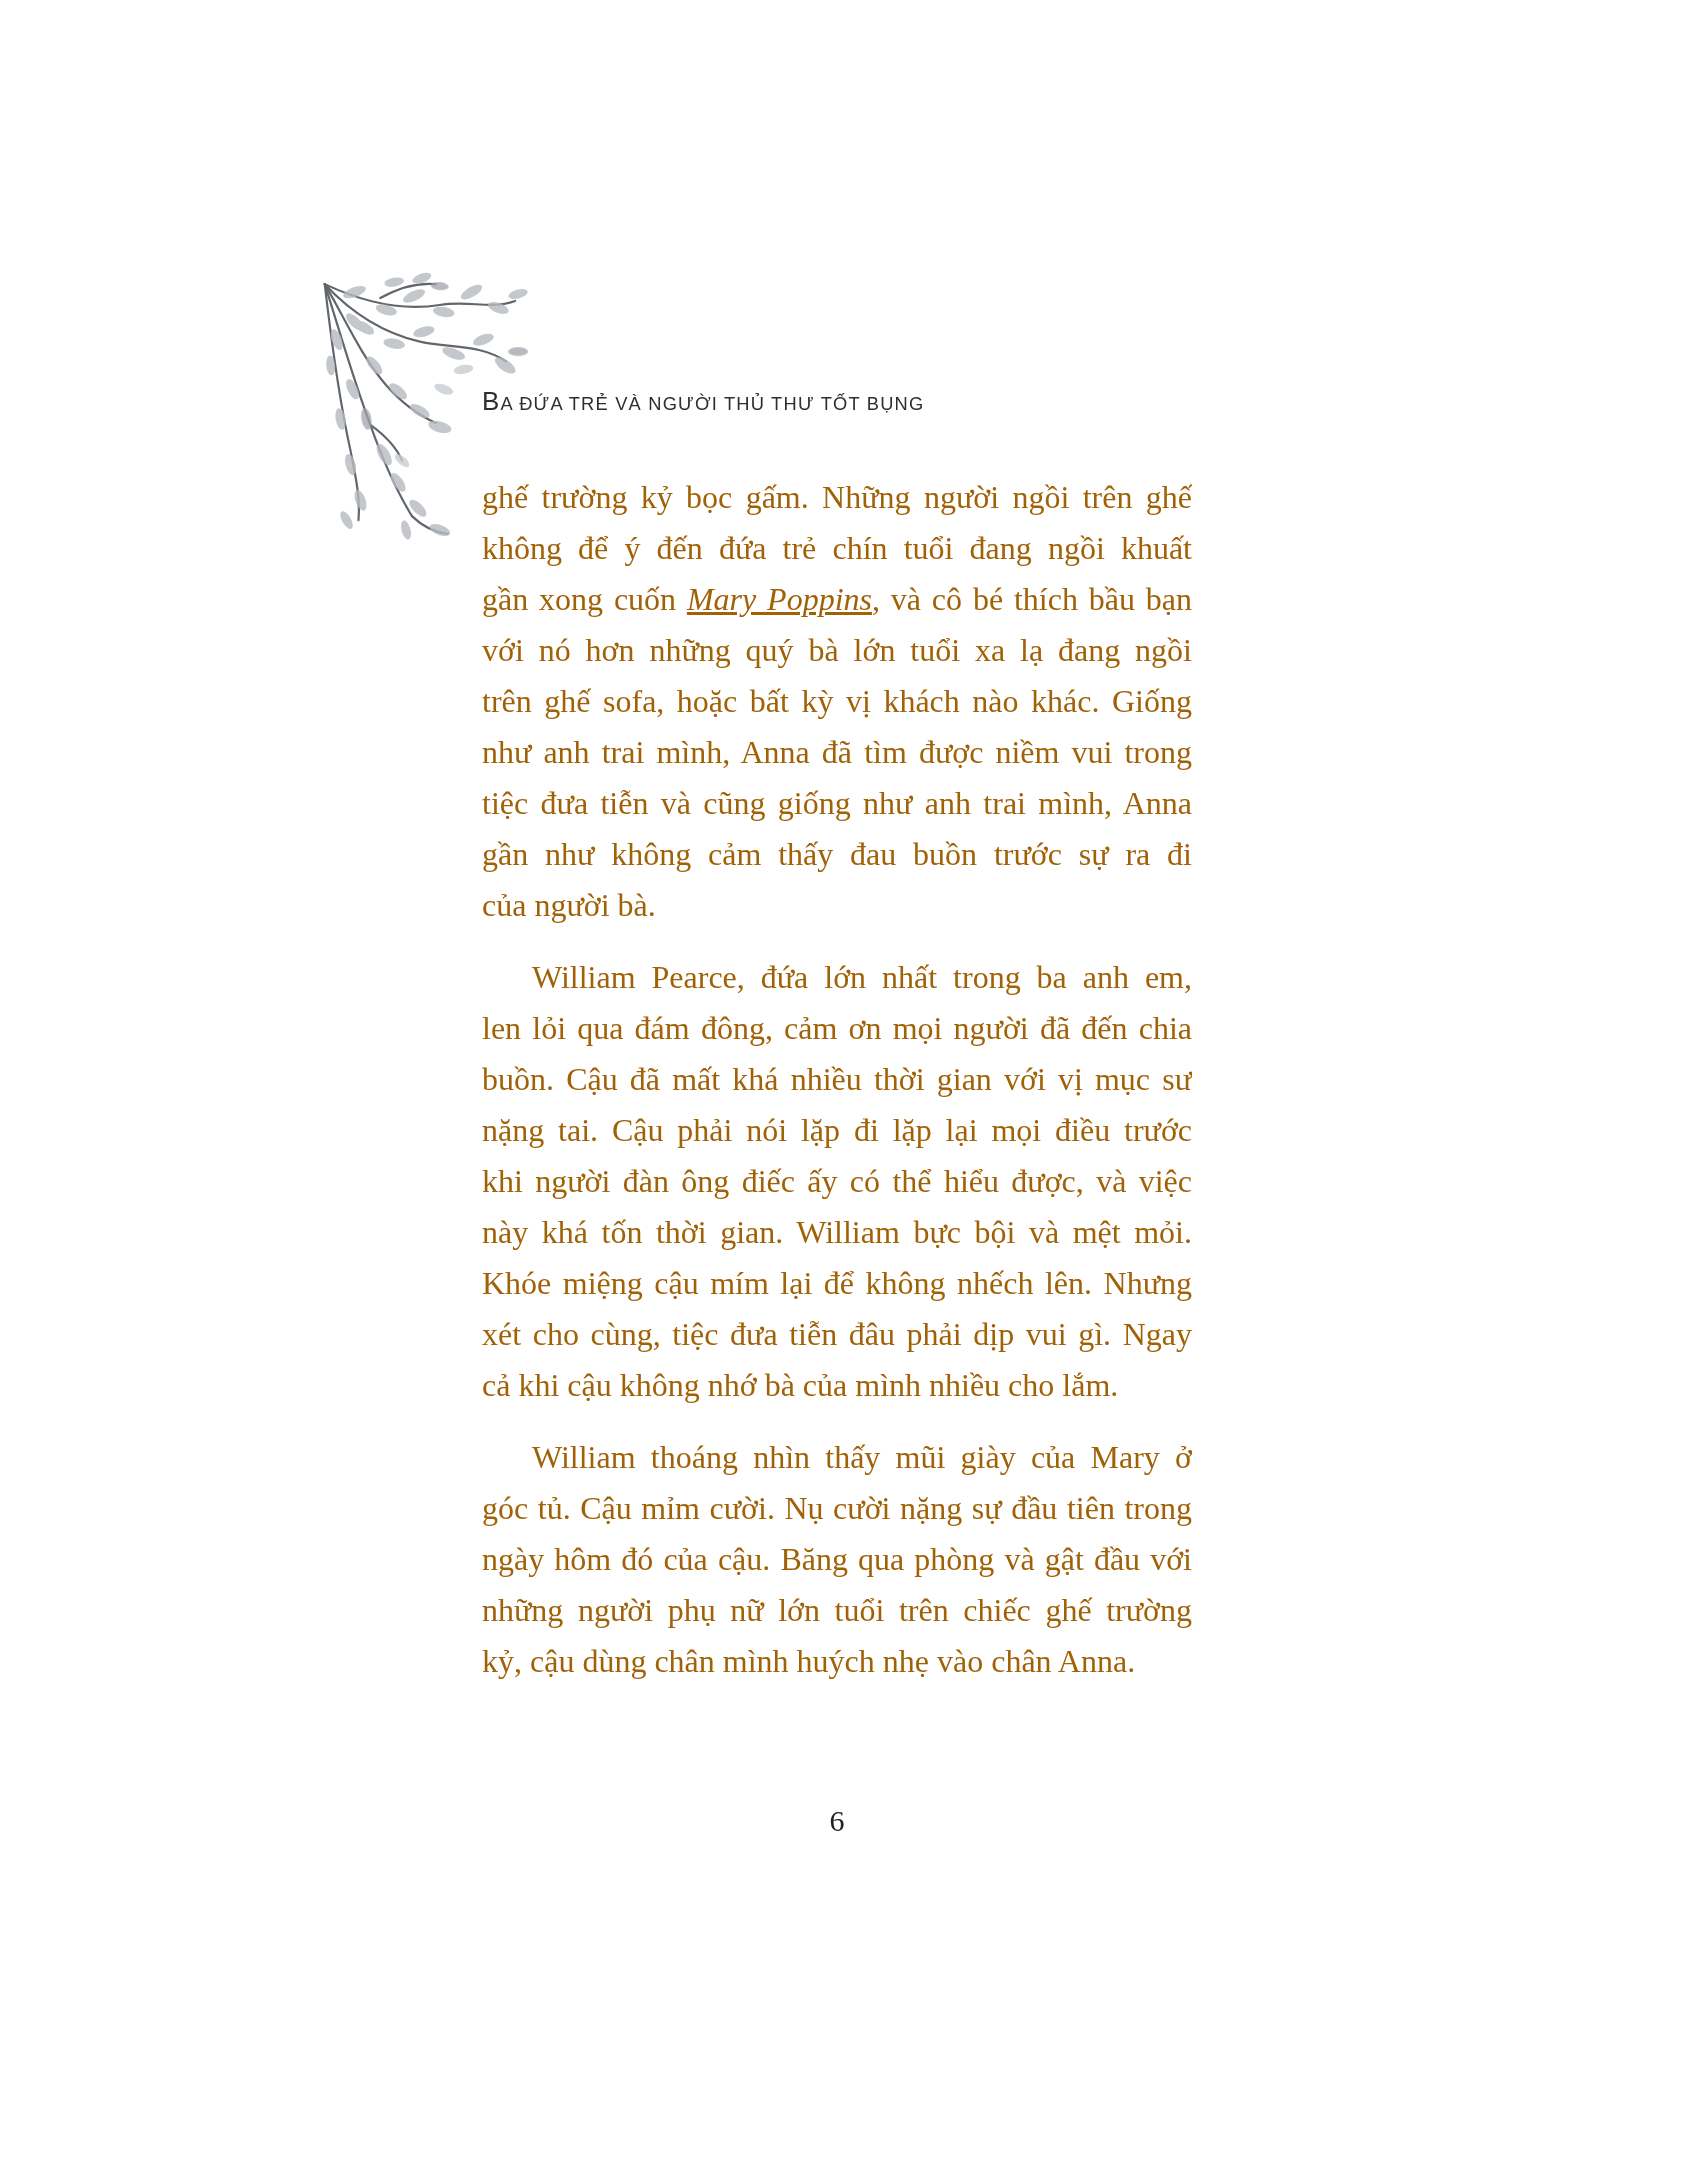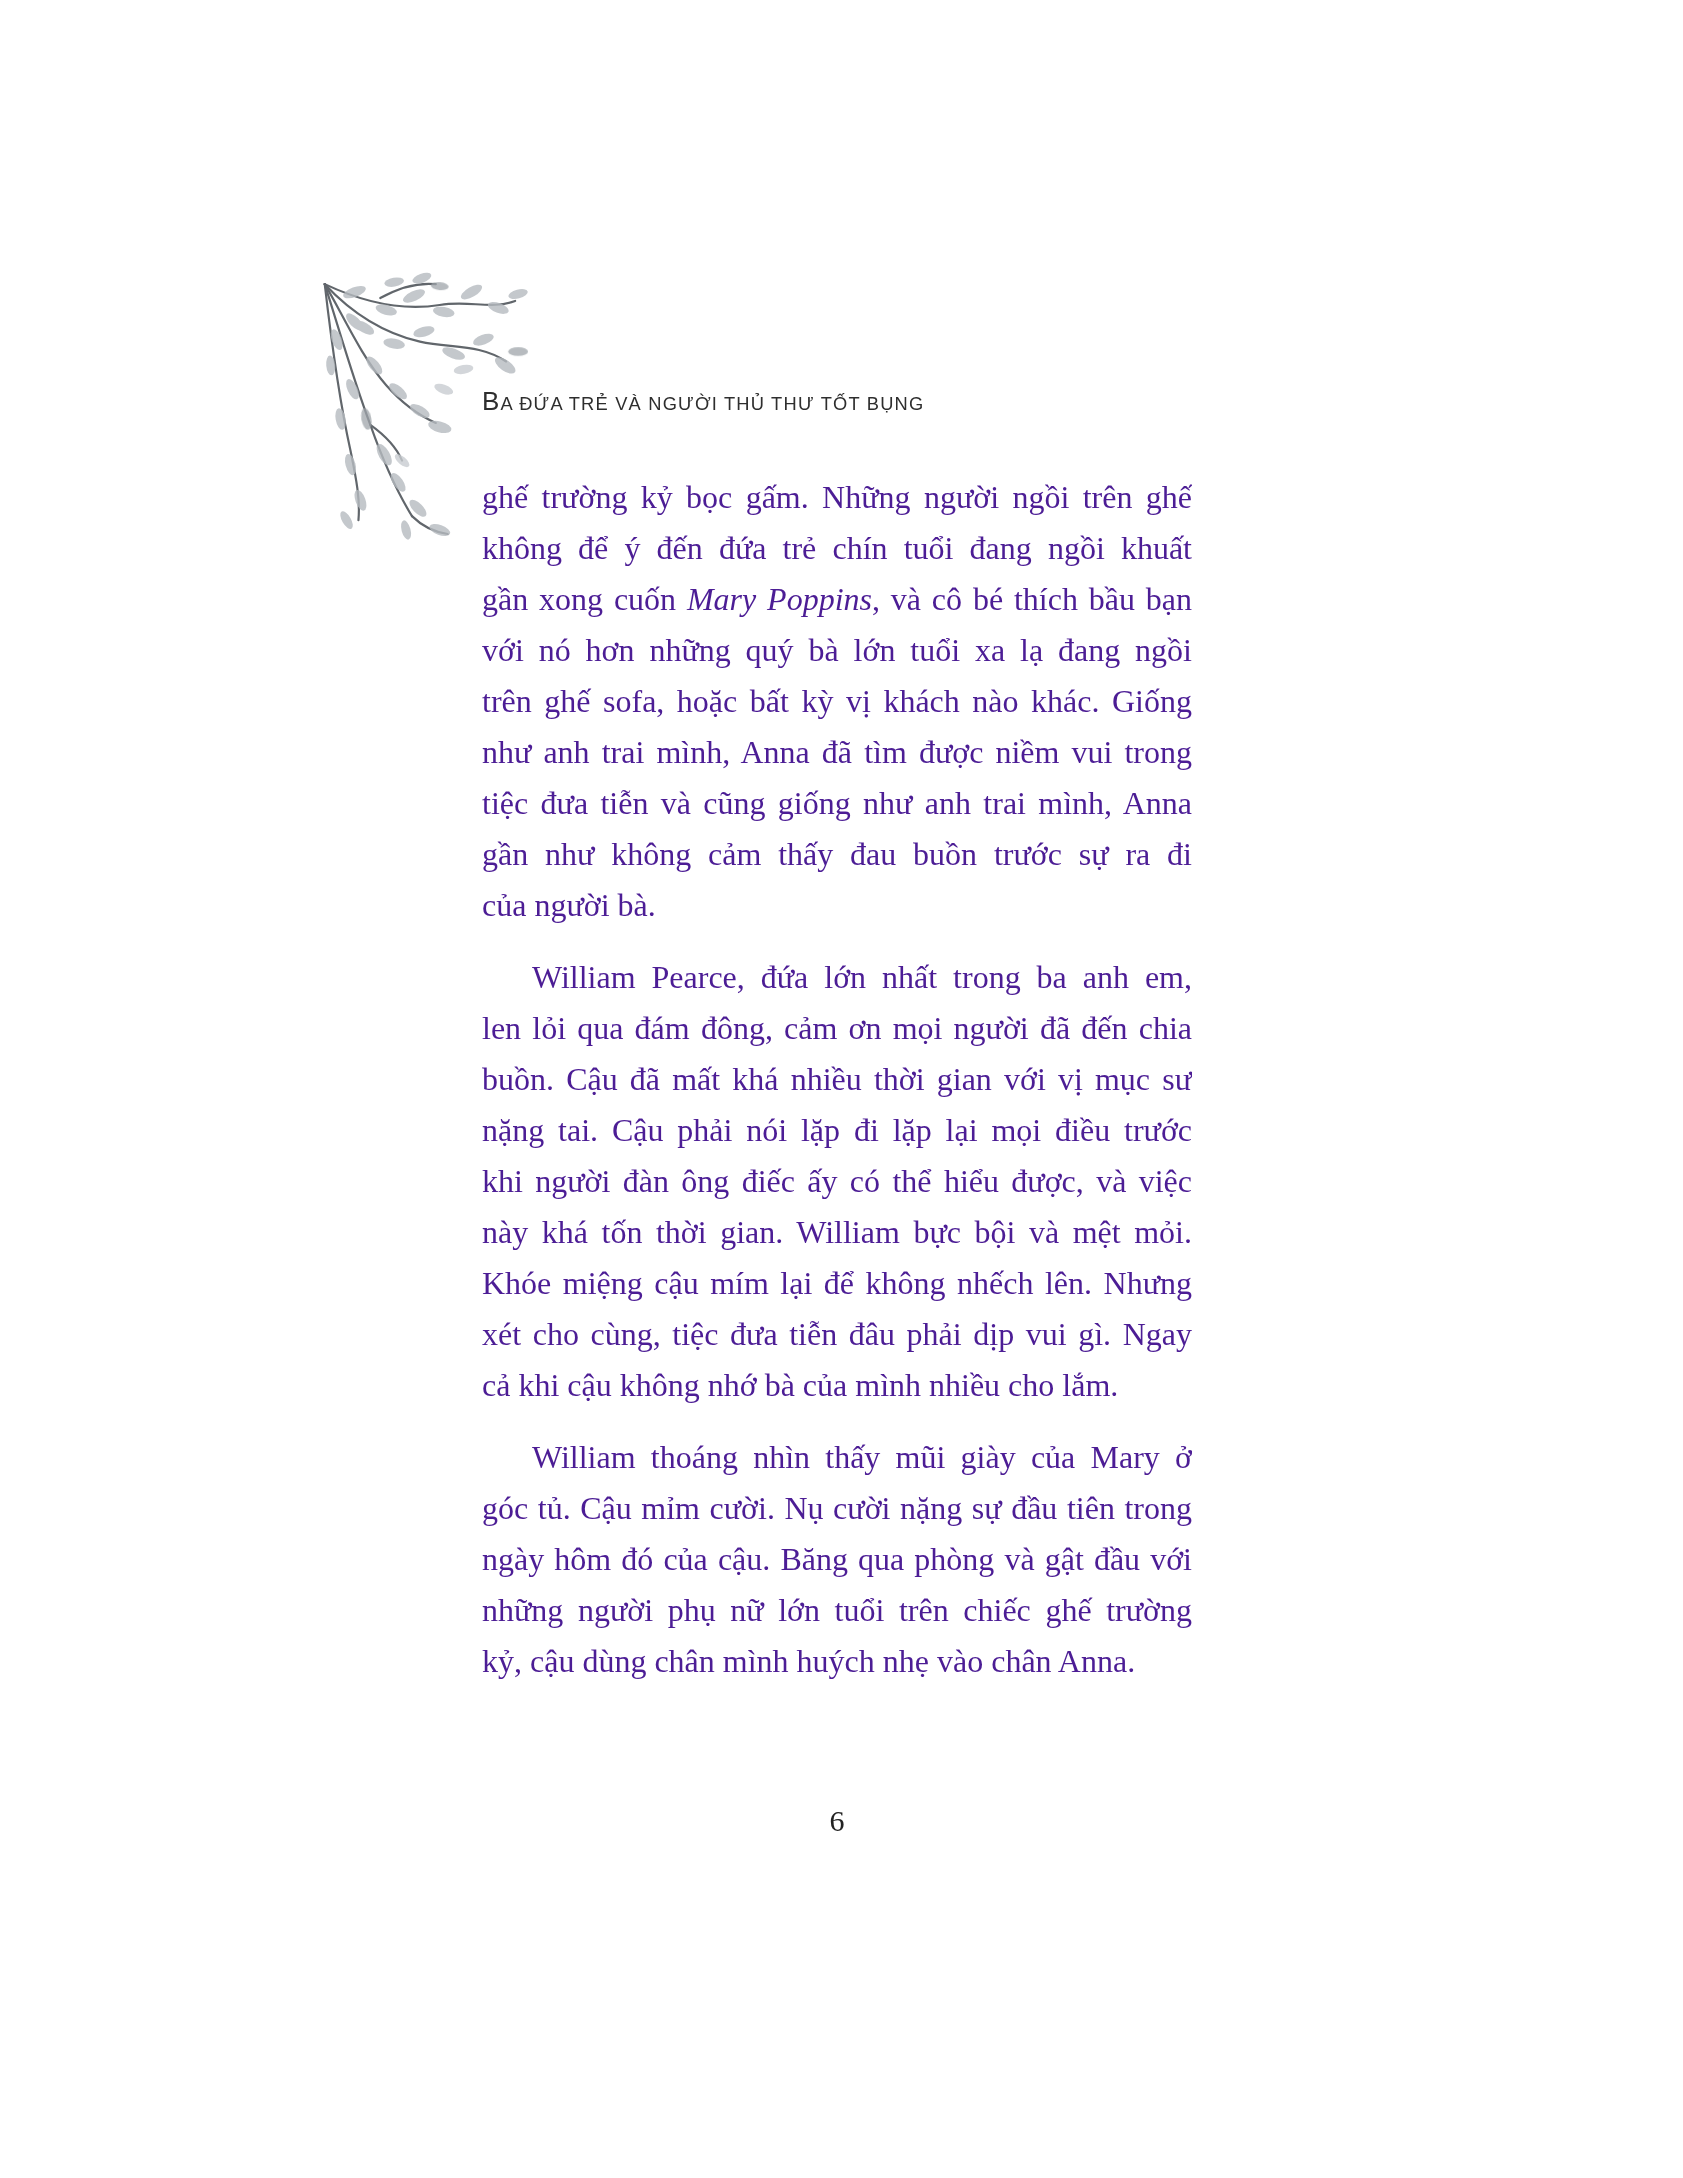--- a/index.html
+++ b/index.html
@@ -32,33 +32,33 @@
   .running-header .initial { font-size: 26px; }
   .running-header .rest { font-size: 18.3px; text-transform: uppercase; }
 
   
   .text-block {
     position: absolute;
     left: 482px; top: 456px;
     width: 710px;
     font-size: 32px;
     line-height: 51px;
-    color: #4c1d95;
+    color: #a16207;
   }
   .para { margin: 0; }
   .para + .para { margin-top: 21px; }
   .line {
     text-align: justify;
     text-align-last: justify;
     overflow: hidden;
     height: 51px;
   }
   .line.last { text-align-last: auto; }
   .line.indent { padding-left: 50px; }
-  .italic { font-style: italic; }
+  .italic { font-style: italic; text-decoration: underline; }
 
   .page-number {
     position: absolute;
     left: 482px; top: 1783px;
     width: 710px;
     text-align: center;
     font-size: 30px;
     line-height: 44px;
     color: #222222;
   }

